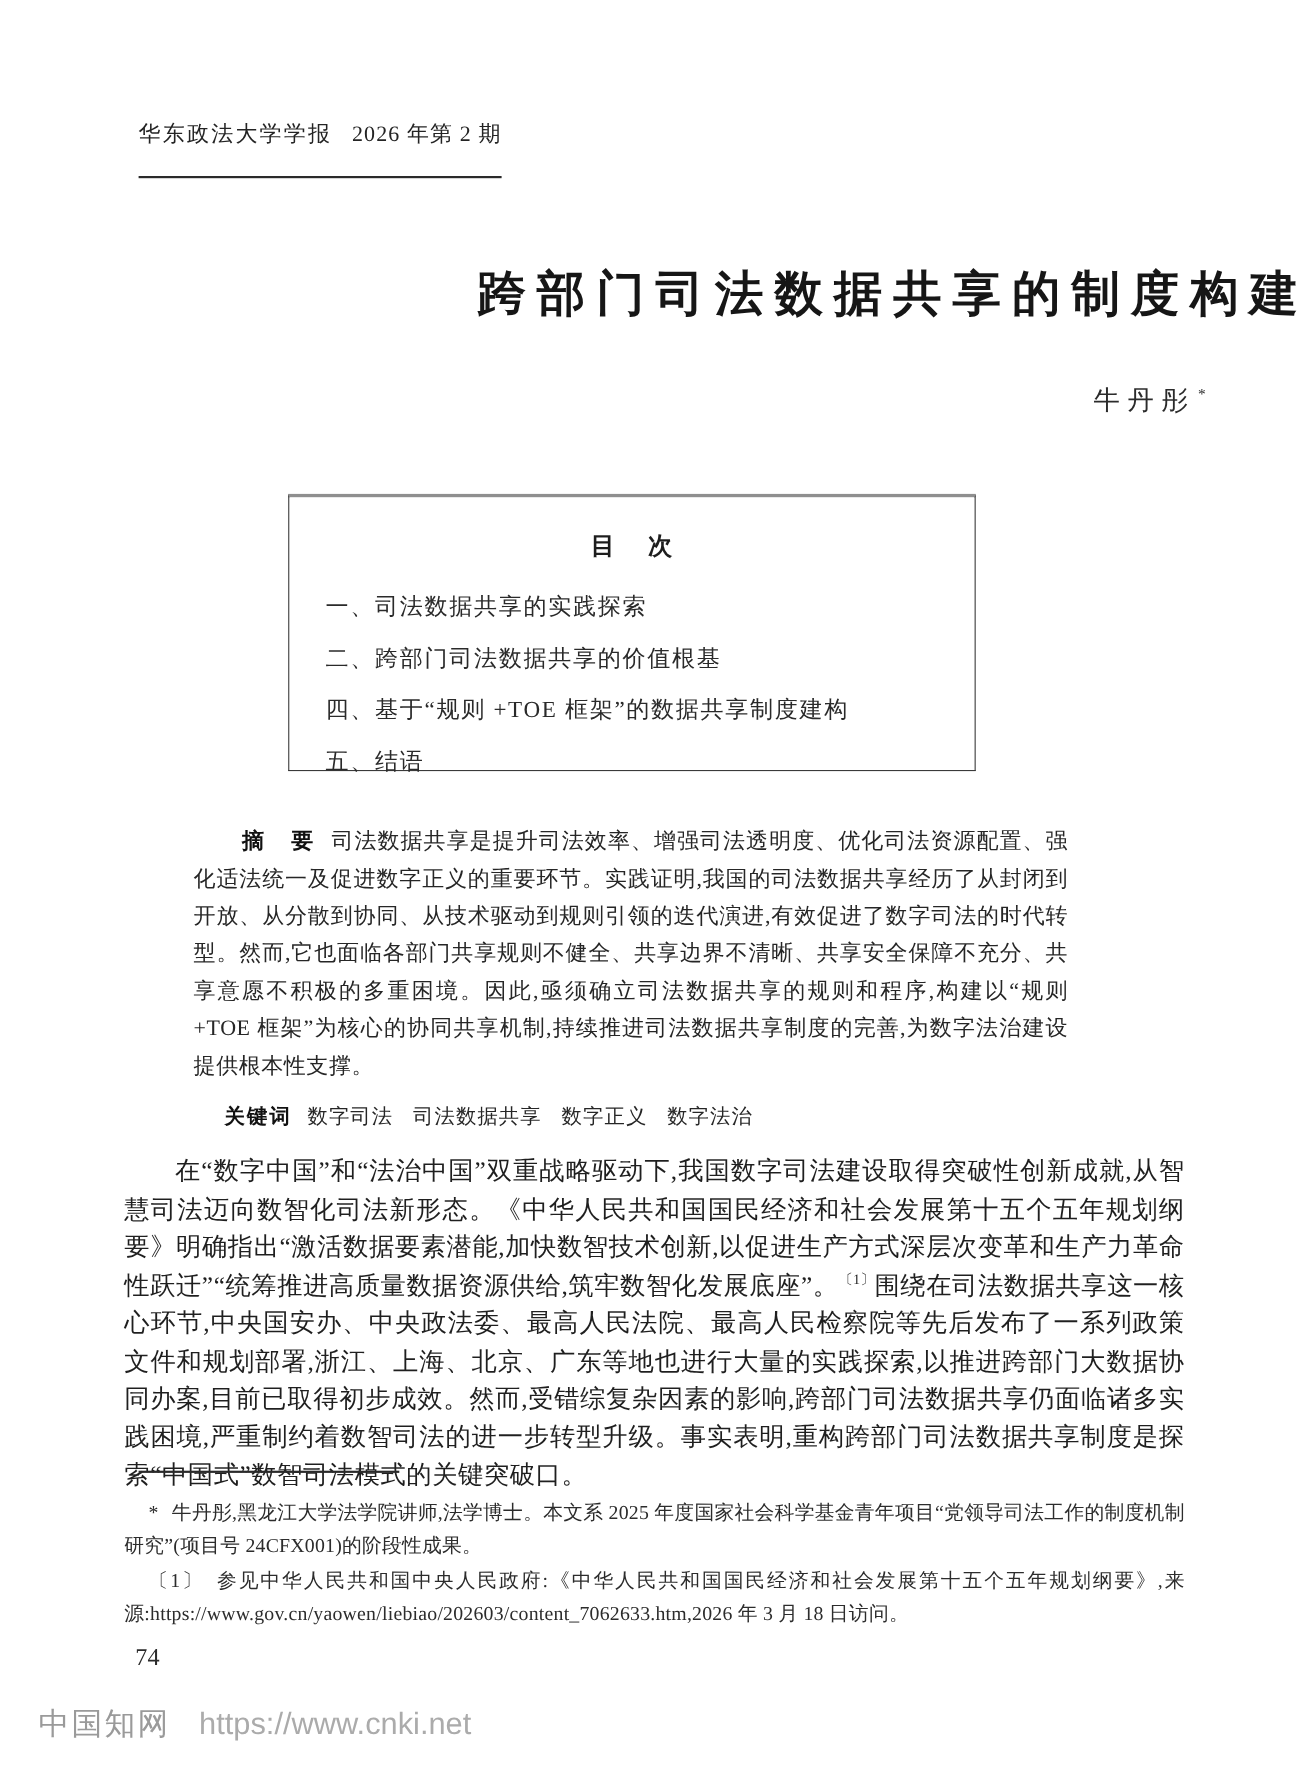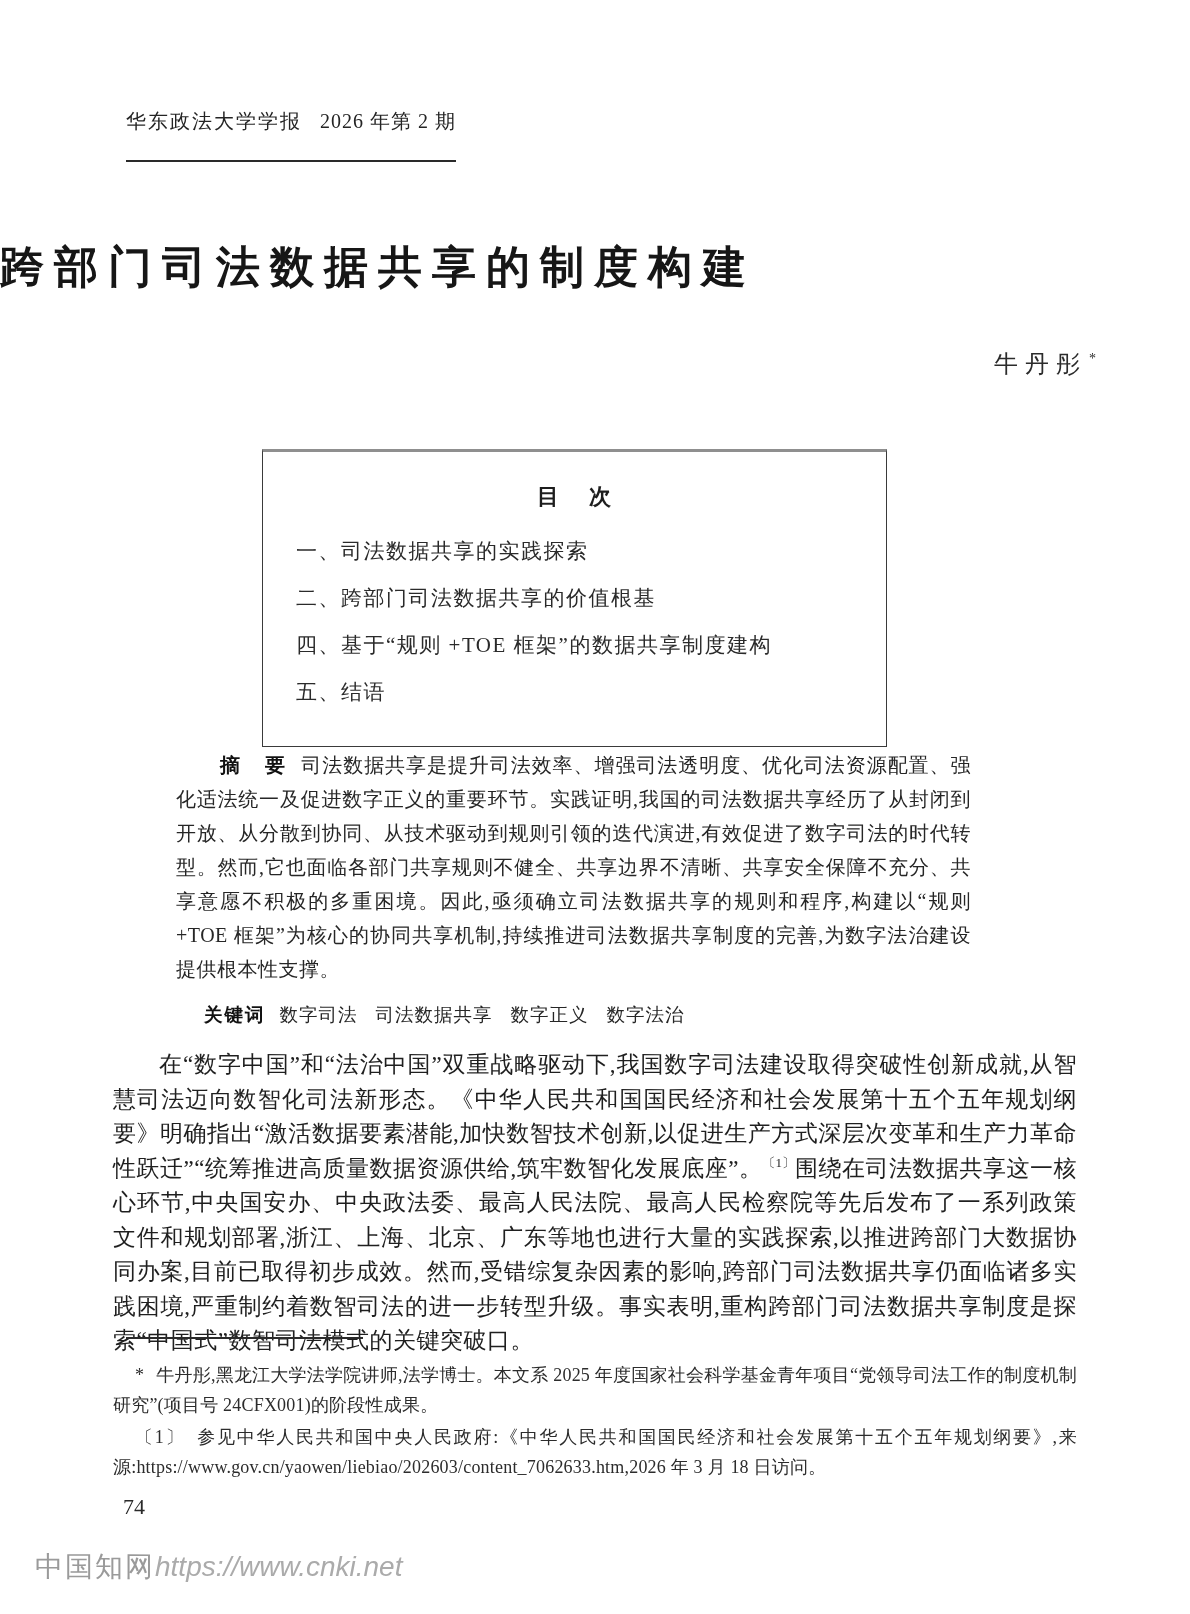--- a/index.html
+++ b/index.html
@@ -18,34 +18,34 @@
     position:absolute;left:126px;top:108px;
     font-size:20px;letter-spacing:2px;
     padding-bottom:25px;border-bottom:2px solid #2a2a2a;
     white-space:nowrap;
   }
   .masthead .issue{margin-left:18px;letter-spacing:1px;}
 
   
   .title{
     position:absolute;left:0;top:238px;width:1190px;
-    margin:0;text-align:left;
+    margin:0;text-align:right;
     font-family:"Liberation Sans","DejaVu Sans",sans-serif;
     font-weight:900;font-size:44px;letter-spacing:10px;
     color:#161616;
   }
   .author{
     position:absolute;left:0;top:348px;width:1096px;
     text-align:right;font-size:24px;letter-spacing:7px;color:#2b2b2b;
   }
   .author sup{font-size:14px;letter-spacing:0;margin-left:2px;}
 
   
   .toc-box{
-    position:absolute;left:262px;top:449px;width:625px;height:298px;
+    position:absolute;left:262px;top:449px;width:625px;height:252px;
     box-sizing:border-box;
     border:1.5px solid #3a3a3a;border-top:3px solid #8f8f8f;
     padding:30px 0 0 33px;
   }
   .toc-heading{
     width:560px;text-align:center;
     font-family:"Liberation Sans","DejaVu Sans",sans-serif;
     font-weight:bold;font-size:22px;letter-spacing:4px;color:#1d1d1d;
   }
   .toc-list{list-style:none;margin:16px 0 0 0;padding:0;}
@@ -96,24 +96,24 @@
   .fn-marker{margin-right:12px;}
 
   
   .page-number{
     position:absolute;left:123px;top:1494px;
     font-size:22px;color:#2a2a2a;
   }
   .watermark{
     position:absolute;left:35px;top:1548px;
     font-family:"Liberation Sans","DejaVu Sans",sans-serif;
-    display:flex;align-items:baseline;
+    display:flex;align-items:baseline;gap:26px;
   }
   .wm-name{font-size:28px;color:#9a9a9a;letter-spacing:2px;}
-  .wm-url{font-size:28px;color:#ababab;font-style:italic;}
+  .wm-url{font-size:28px;color:#ababab;}
 </style>
 </head>
 <body>
 
 <div class="page">
 
   <header class="masthead">
     <span>华东政法大学学报</span><span class="issue">2026 年第 2 期</span>
   </header>
 

